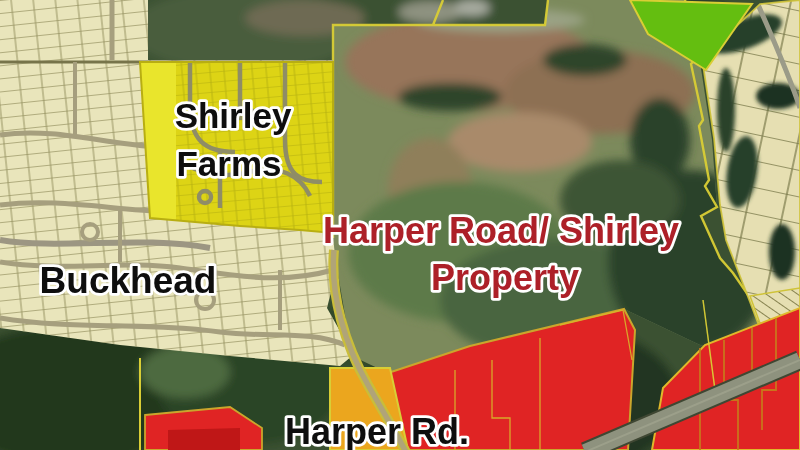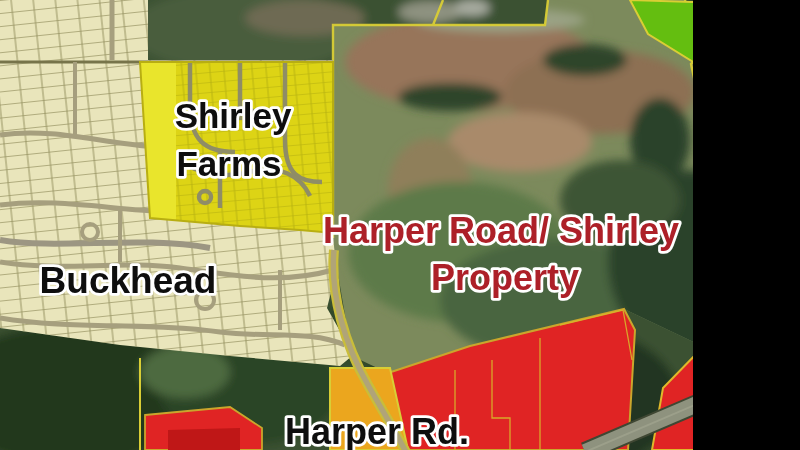--- a/index.html
+++ b/index.html
@@ -1,16 +1,16 @@
 <!DOCTYPE html>
 <html><head>
 <meta charset="utf-8">
 <style>
   html,body{margin:0;padding:0;background:#000;}
-  .stage{position:relative;width:693px;height:450px;overflow:hidden;background:#4d7c0f;
+  .stage{position:relative;width:800px;height:450px;overflow:hidden;background:#4d7c0f;
          font-family:"Liberation Sans",sans-serif;}
   svg{display:block}
   text{font-family:"Liberation Sans","DejaVu Sans",sans-serif;font-weight:bold;
        paint-order:stroke;stroke-linejoin:round;}
 </style>
 </head>
 <body>
 
 <div class="stage">
 <svg width="800" height="450" viewBox="0 0 800 450" xmlns="http://www.w3.org/2000/svg">

